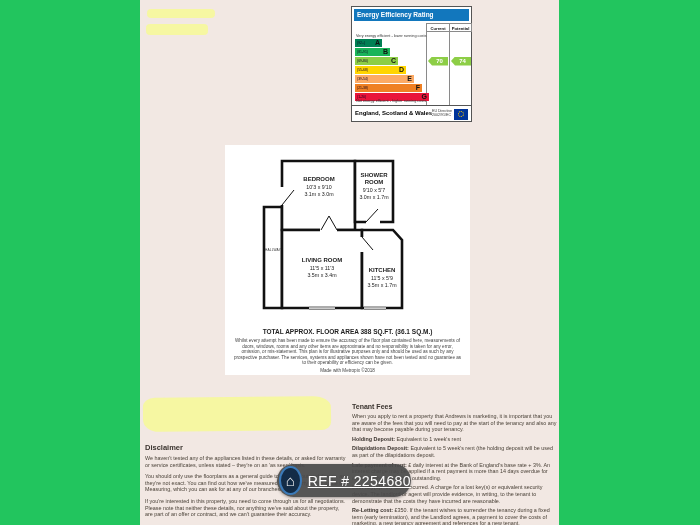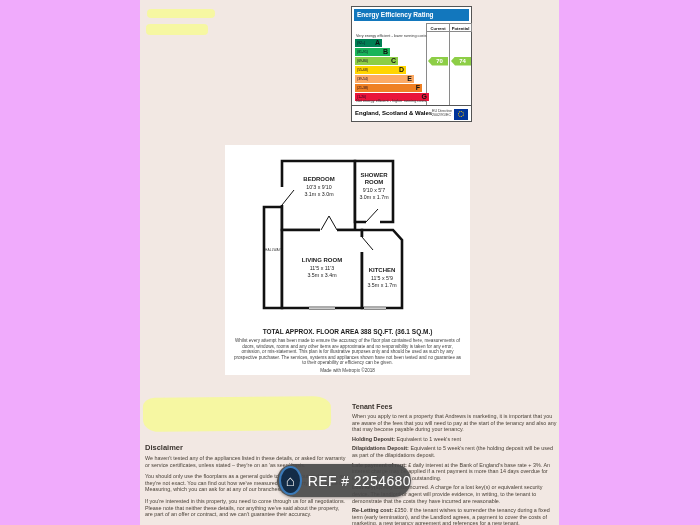--- a/index.html
+++ b/index.html
@@ -1,17 +1,17 @@
 <!DOCTYPE html>
 <html><head>
 <meta charset="utf-8">
 <style>
   * { margin:0; padding:0; box-sizing:border-box; }
   body { background:#fff; font-family:"Liberation Sans", sans-serif; }
-  .page { position:relative; width:700px; height:525px; background:#f0abfc; overflow:hidden; }
+  .page { position:relative; width:700px; height:525px; background:#22c55e; overflow:hidden; }
   .paper { position:absolute; left:140px; top:0; width:419px; height:525px; background:#f2e8e3; }
 
   .hl { position:absolute; background:#f6f89e; opacity:.95; }
   .hl1 { left:147px; top:9px;  width:68px;  height:9px;  border-radius:4px; }
   .hl2 { left:146px; top:24px; width:62px;  height:11px; border-radius:4px; }
   .hl3 { left:143px; top:397px; width:188px; height:34px;
          border-radius:12px 18px 10px 16px / 9px 11px 8px 12px; transform:rotate(-0.6deg); }
 
   
   .epc { position:absolute; left:351px; top:6px; width:121px; height:116px;
@@ -60,21 +60,21 @@
   .tenant p { font-size:5.4px; line-height:6.6px; margin-bottom:3px; }
   .tenant b { color:#3a332e; }
 
   
   .ref-badge { position:absolute; left:277px; top:464px; width:134px; height:33px;
                background:rgba(74,74,74,0.93); border-radius:17px; display:flex; align-items:center;
                z-index:5; box-shadow:0 1px 3px rgba(0,0,0,.35); }
   .ref-icon { width:29px; height:29px; margin-left:2px; border-radius:50%; background:#132c47;
               border:2.5px solid #3b7ab8; color:#fff; display:flex; align-items:center;
               justify-content:center; font-size:15px; line-height:1; }
-  .ref-text { color:#fff; font-size:14px; margin-left:6px; letter-spacing:.4px; white-space:nowrap; }
+  .ref-text { color:#fff; font-size:14px; margin-left:6px; letter-spacing:.4px; white-space:nowrap;text-decoration:underline; }
 
   svg text { font-family:"Liberation Sans", sans-serif; fill:#222; }
   .rname { font-size:6px; font-weight:bold; }
   .rdim { font-size:5.3px; }
   .hallway-t { font-size:3.2px; letter-spacing:.2px; fill:#333; }
 </style>
 </head>
 <body>
 
 <div class="page">

